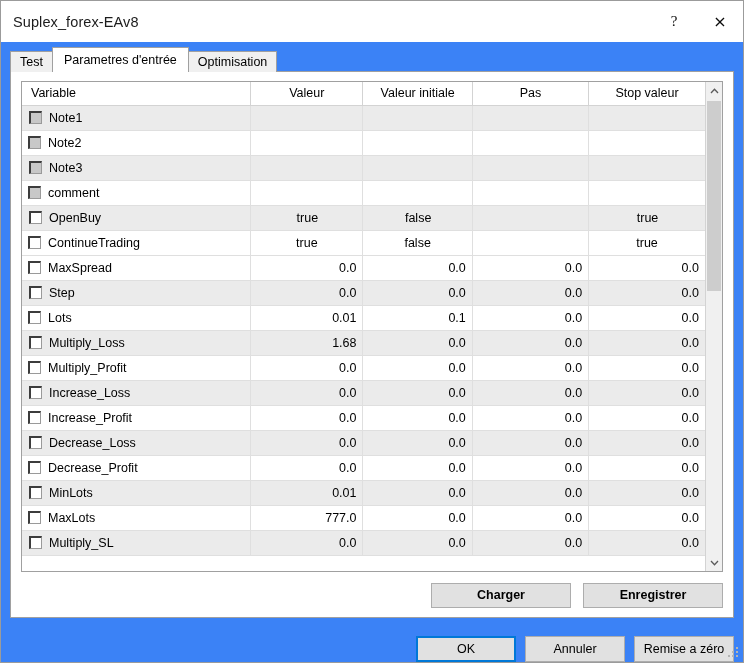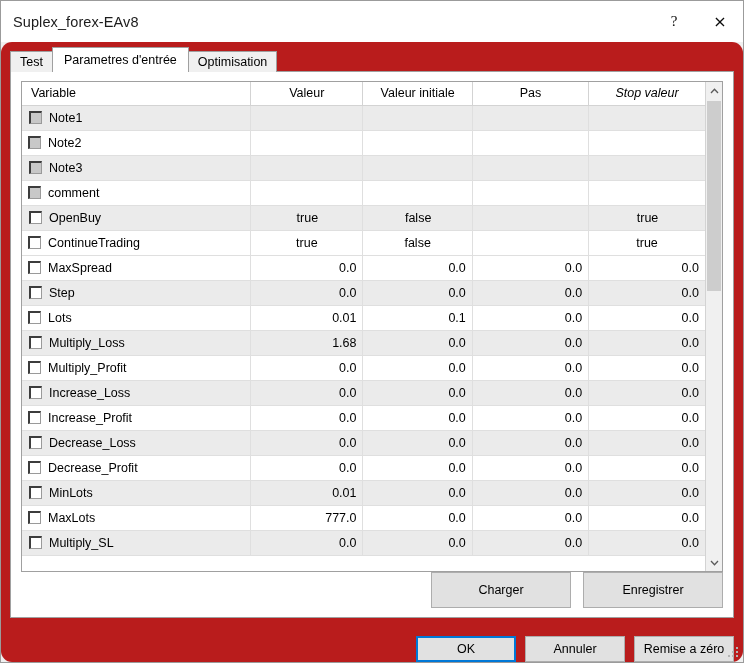--- a/index.html
+++ b/index.html
@@ -70,26 +70,25 @@
   .glyph-close {
     font-size: 16px;
     color: #0c0c0c;
     line-height: 1;
     font-family: "DejaVu Sans", sans-serif;
   }
 
   
   .client {
     flex: 1 1 auto;
-    background: #b91c1c;
+    background: #3b82f6;
     position: relative;
     display: flex;
     flex-direction: column;
     padding: 0;
-    border-radius: 11px;
   }
 
   
   .tabstrip {
     position: absolute;
     left: 9px;
     top: 5px;
     height: 25px;
     display: flex;
     align-items: flex-end;
@@ -165,21 +164,21 @@
     color: #000;
     padding: 0 6px;
     box-sizing: border-box;
     vertical-align: middle;
     white-space: nowrap;
   }
   table.params th.col-var {
     text-align: left;
     padding-left: 9px;
   }
-  table.params th:last-child { border-right: none; font-style: italic; }
+  table.params th:last-child { border-right: none; }
 
   table.params td {
     height: 25px;
     border-bottom: 1px solid #dfdfdf;
     border-right: 1px solid #dfdfdf;
     padding: 0 6px;
     box-sizing: border-box;
     vertical-align: middle;
     white-space: nowrap;
     overflow: hidden;
@@ -278,22 +277,23 @@
     background: #e1e1e1;
     border: 1px solid #adadad;
     box-sizing: border-box;
     cursor: default;
     padding: 0;
     text-align: center;
     white-space: nowrap;
   }
   .btn-wide {
     width: 140px;
-    height: 36px;
+    height: 25px;
     line-height: 23px;
+    font-weight: bold;
   }
 
   
   .footer {
     position: absolute;
     left: 0;
     right: 0;
     bottom: 0;
     height: 44px;
     display: flex;

